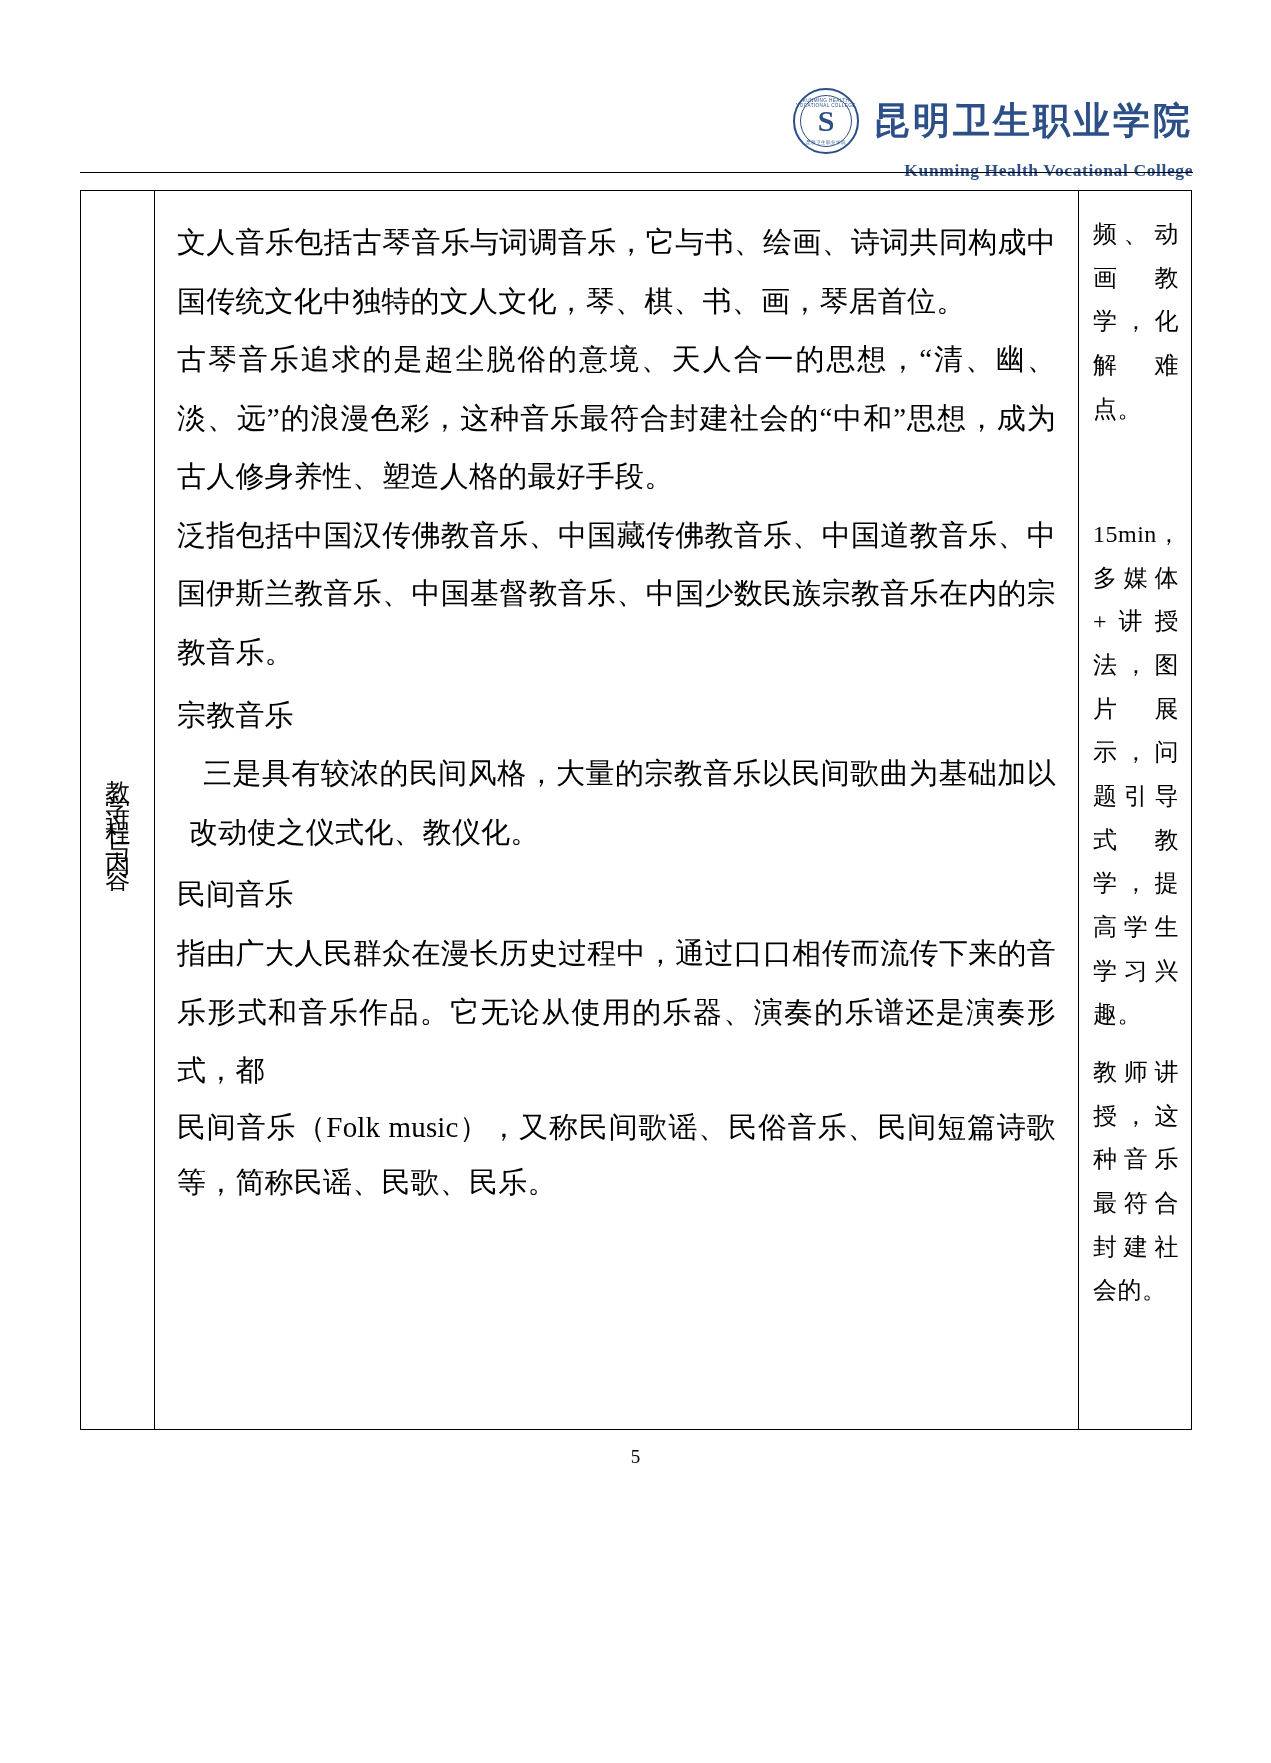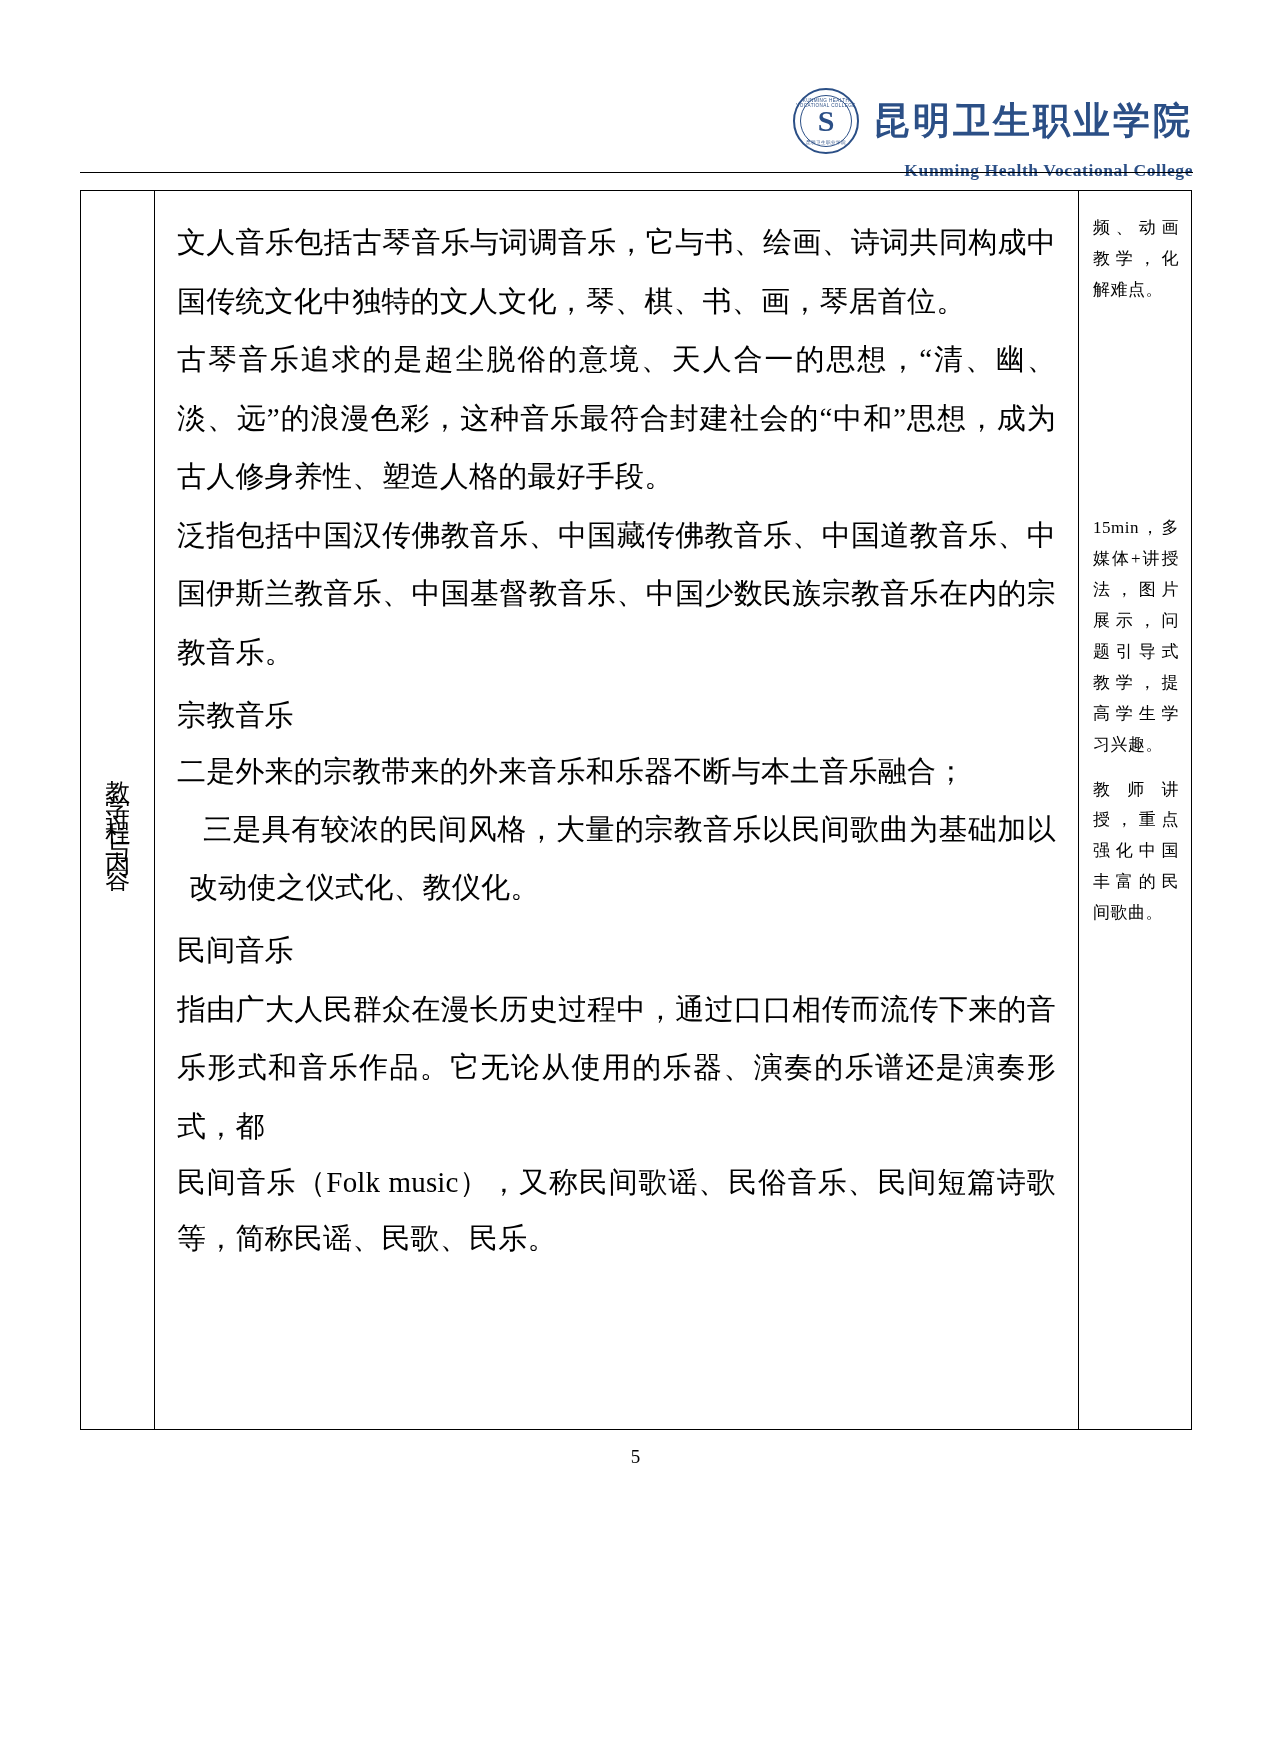--- a/index.html
+++ b/index.html
@@ -135,21 +135,21 @@
   }
   .col-note {
     width: 112px;
     flex: 0 0 112px;
     box-sizing: border-box;
     position: relative;
   }
   .note-block {
     padding: 22px 12px 0 14px;
     box-sizing: border-box;
-    font-size: 17px;
+    font-size: 24px;
     line-height: 1.82;
     letter-spacing: 0.5px;
     text-align: justify;
   }
   .note-block.second {
     position: absolute;
     top: 322px;
     left: 0;
     right: 0;
     padding-top: 0;
@@ -203,32 +203,31 @@
 
     <div class="col-label">
       <div class="vert-label">教学过程与内容</div>
     </div>
 
     <div class="col-main">
       <p class="p">文人音乐包括古琴音乐与词调音乐，它与书、绘画、诗词共同构成中国传统文化中独特的文人文化，琴、棋、书、画，琴居首位。</p>
       <p class="p">古琴音乐追求的是超尘脱俗的意境、天人合一的思想，“清、幽、淡、远”的浪漫色彩，这种音乐最符合封建社会的“中和”思想，成为古人修身养性、塑造人格的最好手段。</p>
       <p class="p">泛指包括中国汉传佛教音乐、中国藏传佛教音乐、中国道教音乐、中国伊斯兰教音乐、中国基督教音乐、中国少数民族宗教音乐在内的宗教音乐。</p>
       <p class="p hd">宗教音乐</p>
-      <p class="p tight">二是外来的宗教带来的外来音乐和乐器不断与本土音乐融合；</p>
       <p class="p lead">三是具有较浓的民间风格，大量的宗教音乐以民间歌曲为基础加以改动使之仪式化、教仪化。</p>
       <p class="p hd">民间音乐</p>
       <p class="p">指由广大人民群众在漫长历史过程中，通过口口相传而流传下来的音乐形式和音乐作品。它无论从使用的乐器、演奏的乐谱还是演奏形式，都</p>
       <p class="p tight">民间音乐（Folk music），又称民间歌谣、民俗音乐、民间短篇诗歌等，简称民谣、民歌、民乐。</p>
     </div>
 
     <div class="col-note">
       <div class="note-block">频、动画教学，化解难点。</div>
       <div class="note-block second">
         <div>15min，多媒体+讲授法，图片展示，问题引导式教学，提高学生学习兴趣。</div>
-        <div class="note-sub">教师讲授，重点强化中国丰富的民间歌曲。</div>
+        <div class="note-sub">教师讲授，这种音乐最符合封建社会的。</div>
       </div>
     </div>
 
   </div>
 
   <div class="page-num">5</div>
 
 </div>
 
 </body></html>

